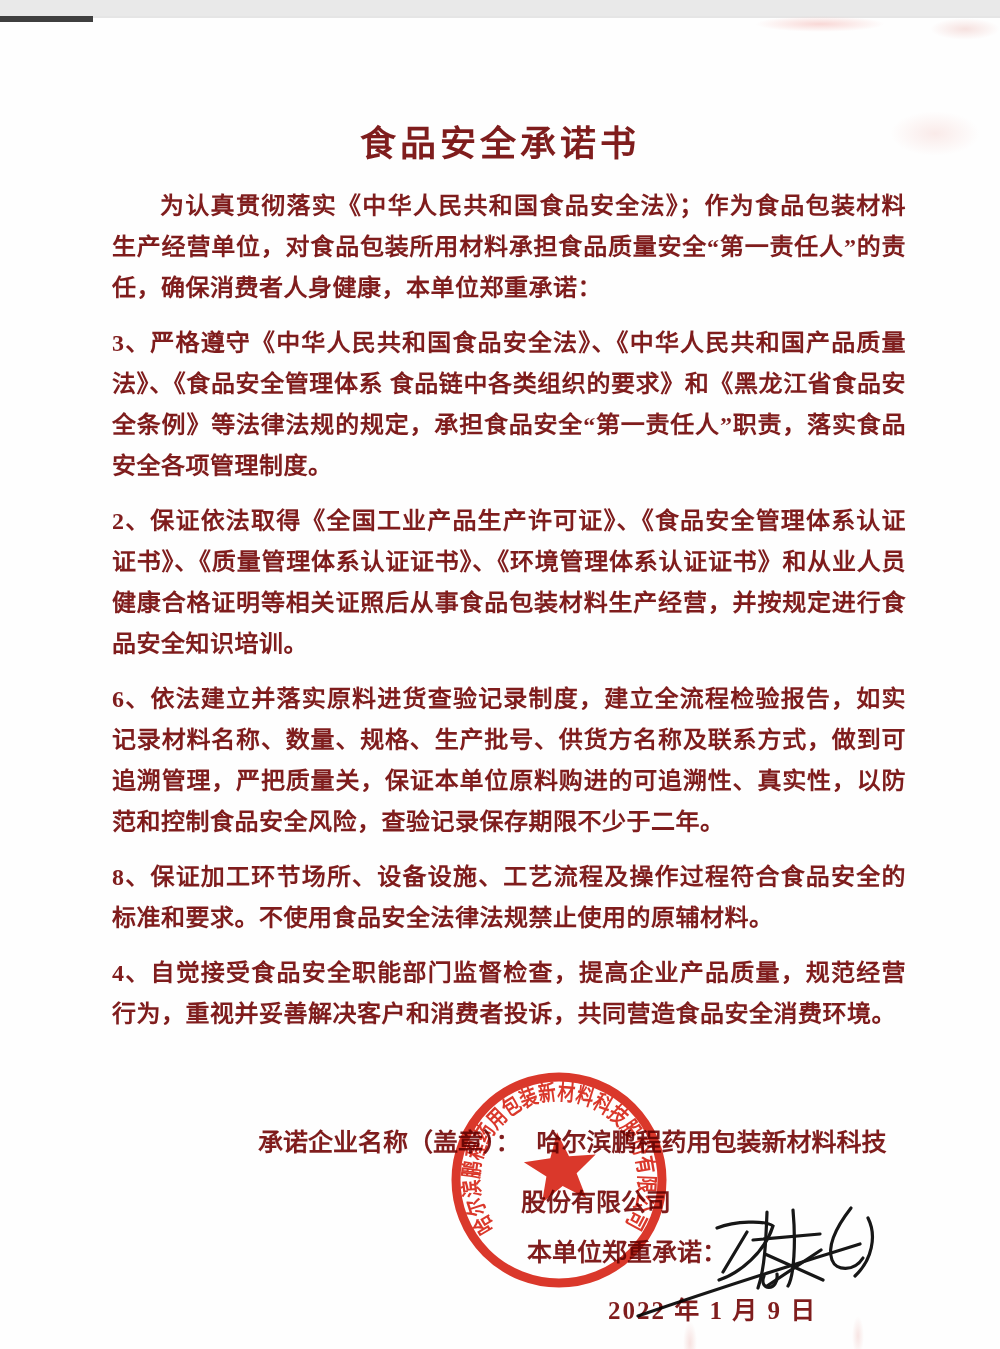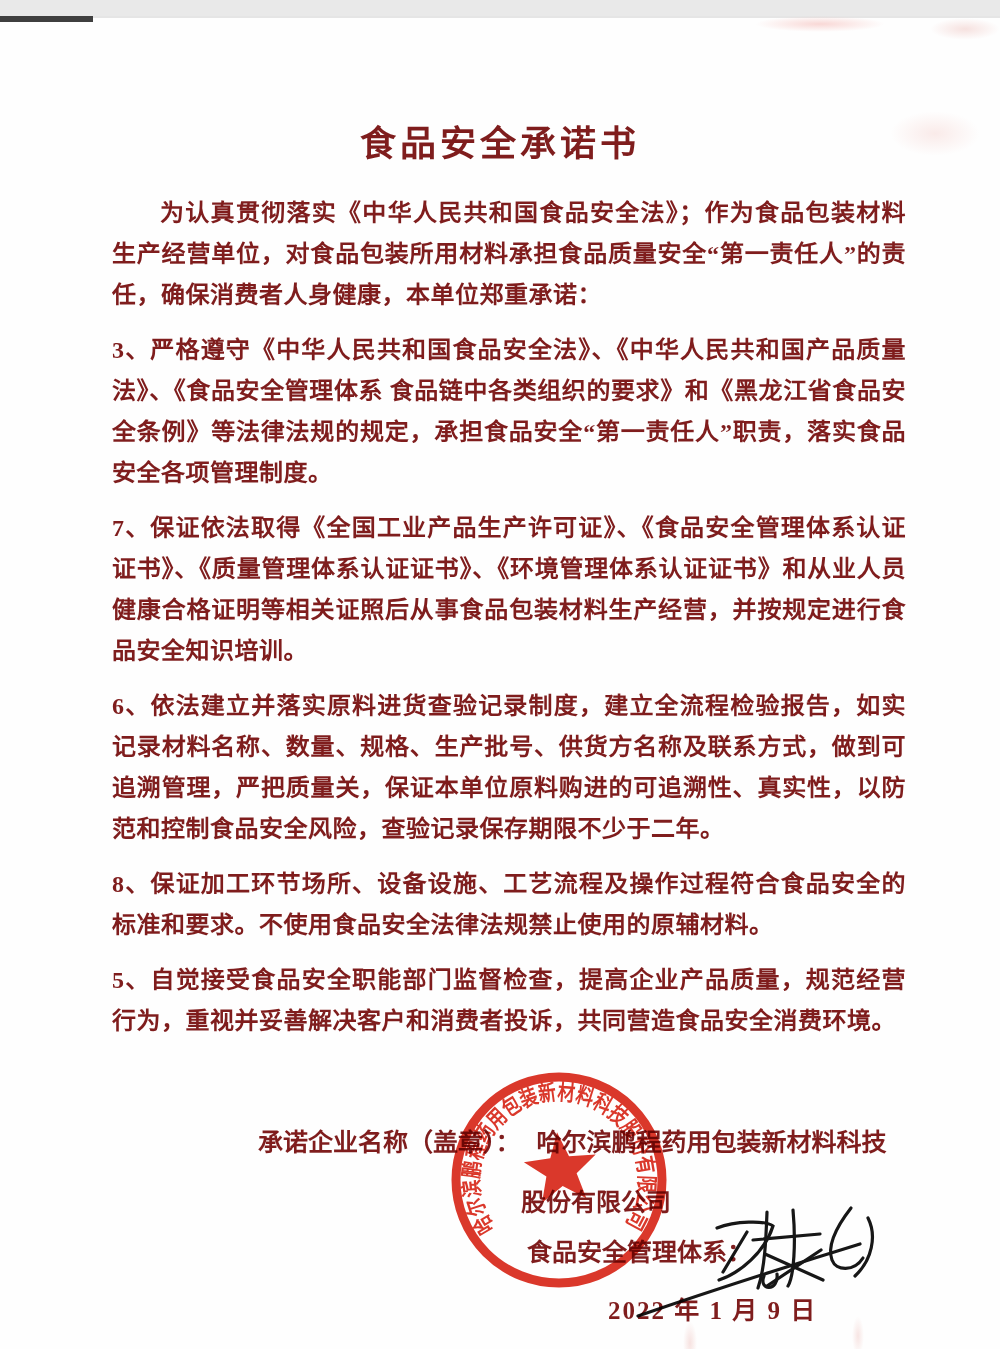--- a/index.html
+++ b/index.html
@@ -15,21 +15,21 @@
   .doc-title{
     margin:0;
     padding-top:98px;
     text-align:center;
     font-size:36px;
     font-weight:700;
     letter-spacing:4px;
   }
   .content{
     position:absolute;
-    left:112px;top:177px;
+    left:112px;top:170px;
     width:794px;
     font-size:24px;
     font-weight:600;
     line-height:41px;
     letter-spacing:0.5px;
     text-align:justify;
     text-justify:inter-character;
   }
   .content p{margin:0 0 14px 0;}
   .content p.indent{text-indent:2em;}
@@ -73,31 +73,31 @@
   <div class="artifact" id="art-title-pink"></div>
   <div class="artifact" id="art-bottom-streak"></div>
   <div class="artifact" id="art-bottom-pink1"></div>
   <div class="artifact" id="art-bottom-pink2"></div>
 
   <h1 class="doc-title">食品安全承诺书</h1>
 
   <div class="content">
     <p class="indent">为认真贯彻落实《中华人民共和国食品安全法》；作为食品包装材料生产经营单位，对食品包装所用材料承担食品质量安全“第一责任人”的责任，确保消费者人身健康，本单位郑重承诺：</p>
     <p>3、严格遵守《中华人民共和国食品安全法》、《中华人民共和国产品质量法》、《食品安全管理体系  食品链中各类组织的要求》和《黑龙江省食品安全条例》等法律法规的规定，承担食品安全“第一责任人”职责，落实食品安全各项管理制度。</p>
-    <p>7、保证依法取得《全国工业产品生产许可证》、《食品安全管理体系认证证书》、《质量管理体系认证证书》、《环境管理体系认证证书》和从业人员健康合格证明等相关证照后从事食品包装材料生产经营，并按规定进行食品安全知识培训。</p>
+    <p>2、保证依法取得《全国工业产品生产许可证》、《食品安全管理体系认证证书》、《质量管理体系认证证书》、《环境管理体系认证证书》和从业人员健康合格证明等相关证照后从事食品包装材料生产经营，并按规定进行食品安全知识培训。</p>
     <p>6、依法建立并落实原料进货查验记录制度，建立全流程检验报告，如实记录材料名称、数量、规格、生产批号、供货方名称及联系方式，做到可追溯管理，严把质量关，保证本单位原料购进的可追溯性、真实性，以防范和控制食品安全风险，查验记录保存期限不少于二年。</p>
     <p>8、保证加工环节场所、设备设施、工艺流程及操作过程符合食品安全的标准和要求。不使用食品安全法律法规禁止使用的原辅材料。</p>
-    <p>5、自觉接受食品安全职能部门监督检查，提高企业产品质量，规范经营行为，重视并妥善解决客户和消费者投诉，共同营造食品安全消费环境。</p>
+    <p>4、自觉接受食品安全职能部门监督检查，提高企业产品质量，规范经营行为，重视并妥善解决客户和消费者投诉，共同营造食品安全消费环境。</p>
   </div>
 
   <div class="sig-line" id="company-line">
     <span>承诺企业名称（盖章）：</span><span class="name">哈尔滨鹏程药用包装新材料科技</span>
   </div>
   <div class="sig-line" id="company-line2">股份有限公司</div>
-  <div class="sig-line" id="rep-line">食品安全管理体系：</div>
+  <div class="sig-line" id="rep-line">本单位郑重承诺：</div>
   <div class="sig-line" id="date-line">2022 年 1 月 9 日</div>
 
   <div class="signature-wrap">
     <svg width="300" height="140" viewBox="0 0 300 140">
       <path d="M23,128 C90,105 180,76 245,56"></path>
       <path d="M102,40 C120,33 150,32 158,38 C150,64 125,85 104,92"></path>
       <path d="M132,44 L108,84"></path>
       <path d="M152,24 C151,50 150,80 143,100"></path>
       <path d="M138,52 L205,46"></path>
       <path d="M149,88 C143,103 164,104 162,86"></path>

